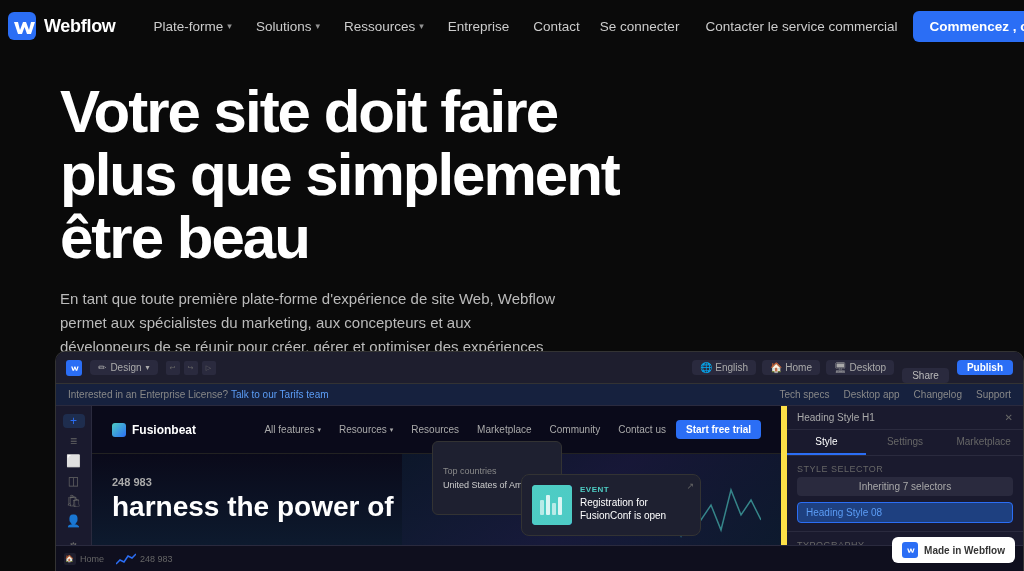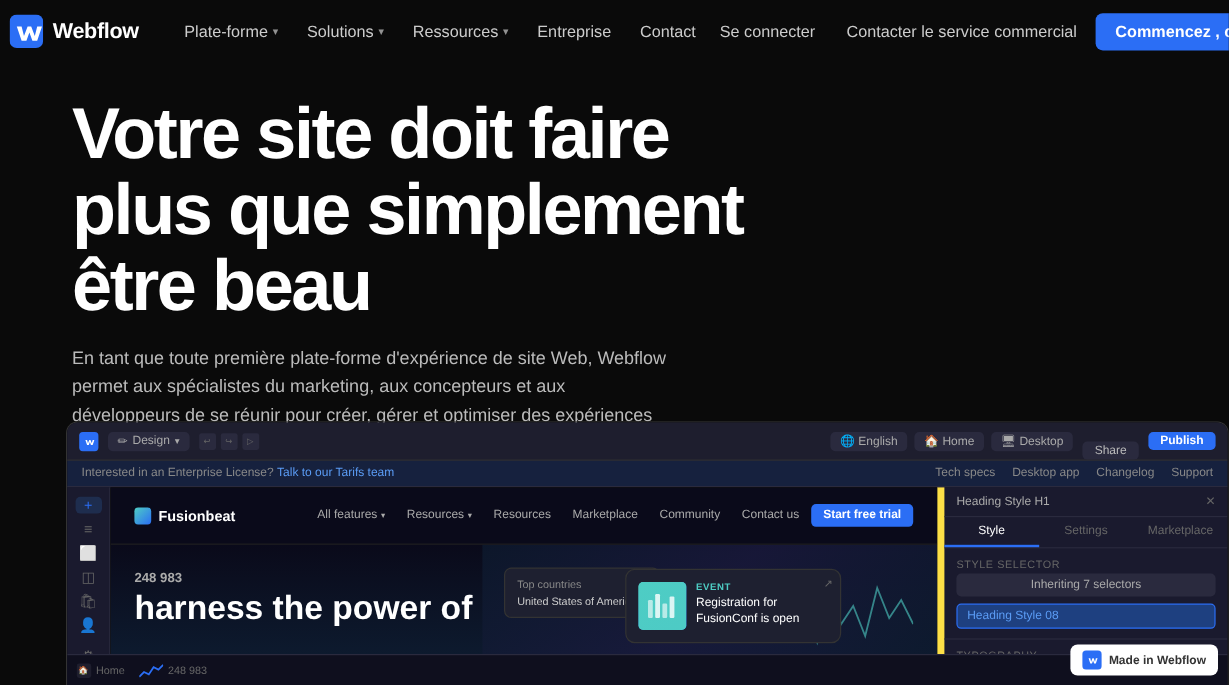--- a/index.html
+++ b/index.html
@@ -505,25 +505,25 @@
       border-radius: 3px;
       display: flex;
       align-items: center;
       justify-content: center;
     }
 
     
     .top-countries {
       position: absolute;
       bottom: 30px;
-      right: 231px;
+      right: 219px;
       background: #1e2030;
       border: 1px solid #333;
       border-radius: 6px;
-      padding: 8px 10px;
+      padding: 24px 10px;
       width: 130px;
     }
     .tc-title {
       font-size: 9px;
       color: #888;
       margin-bottom: 4px;
     }
     .tc-row {
       font-size: 9px;
       color: #ccc;

